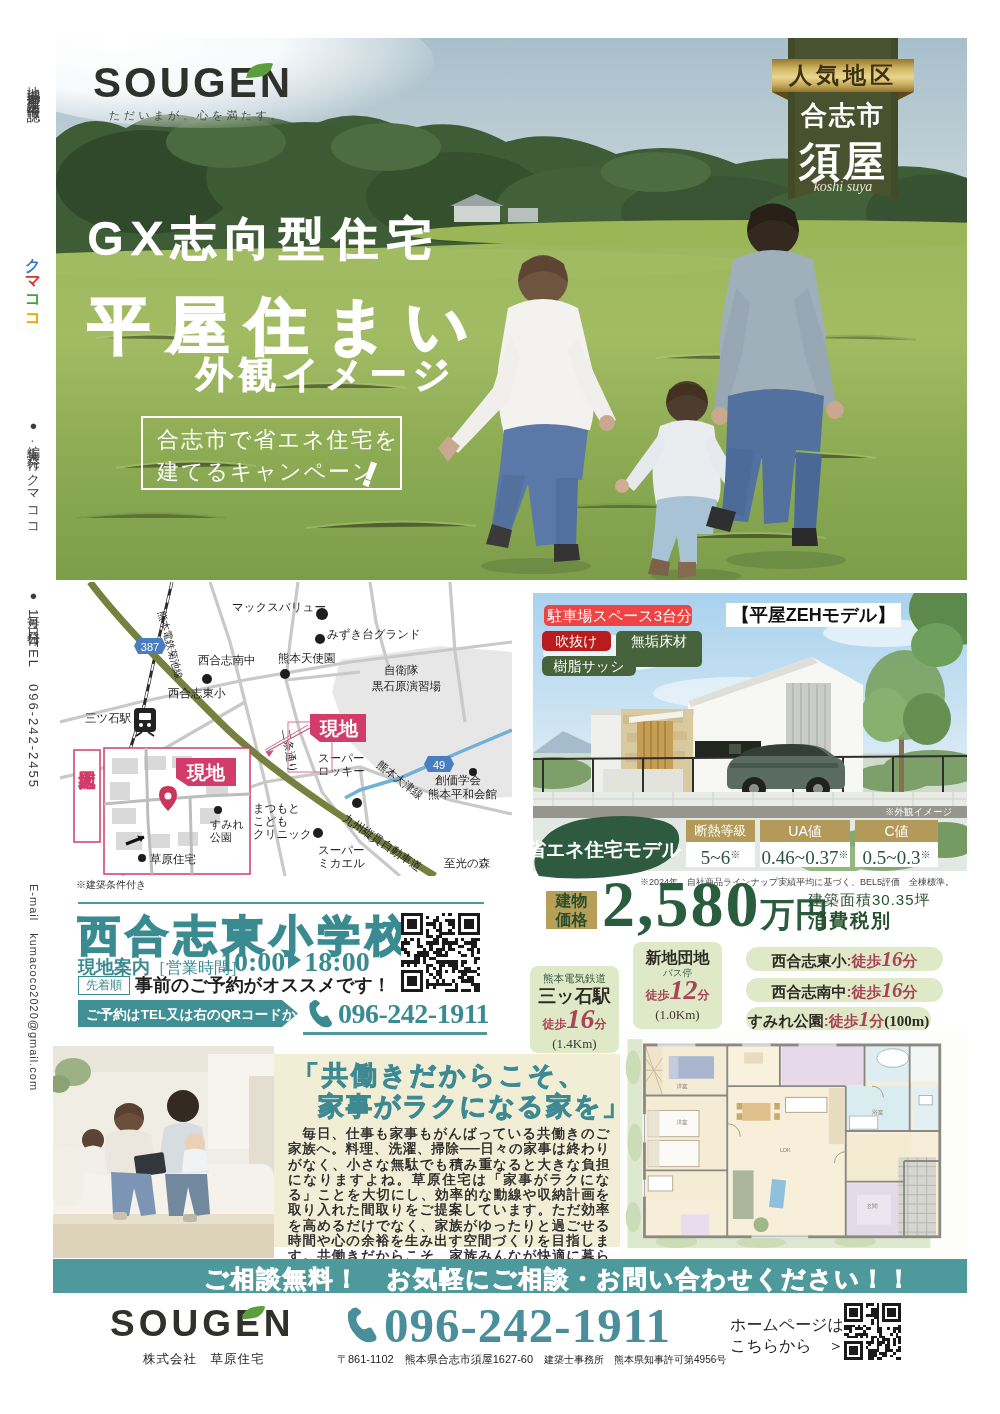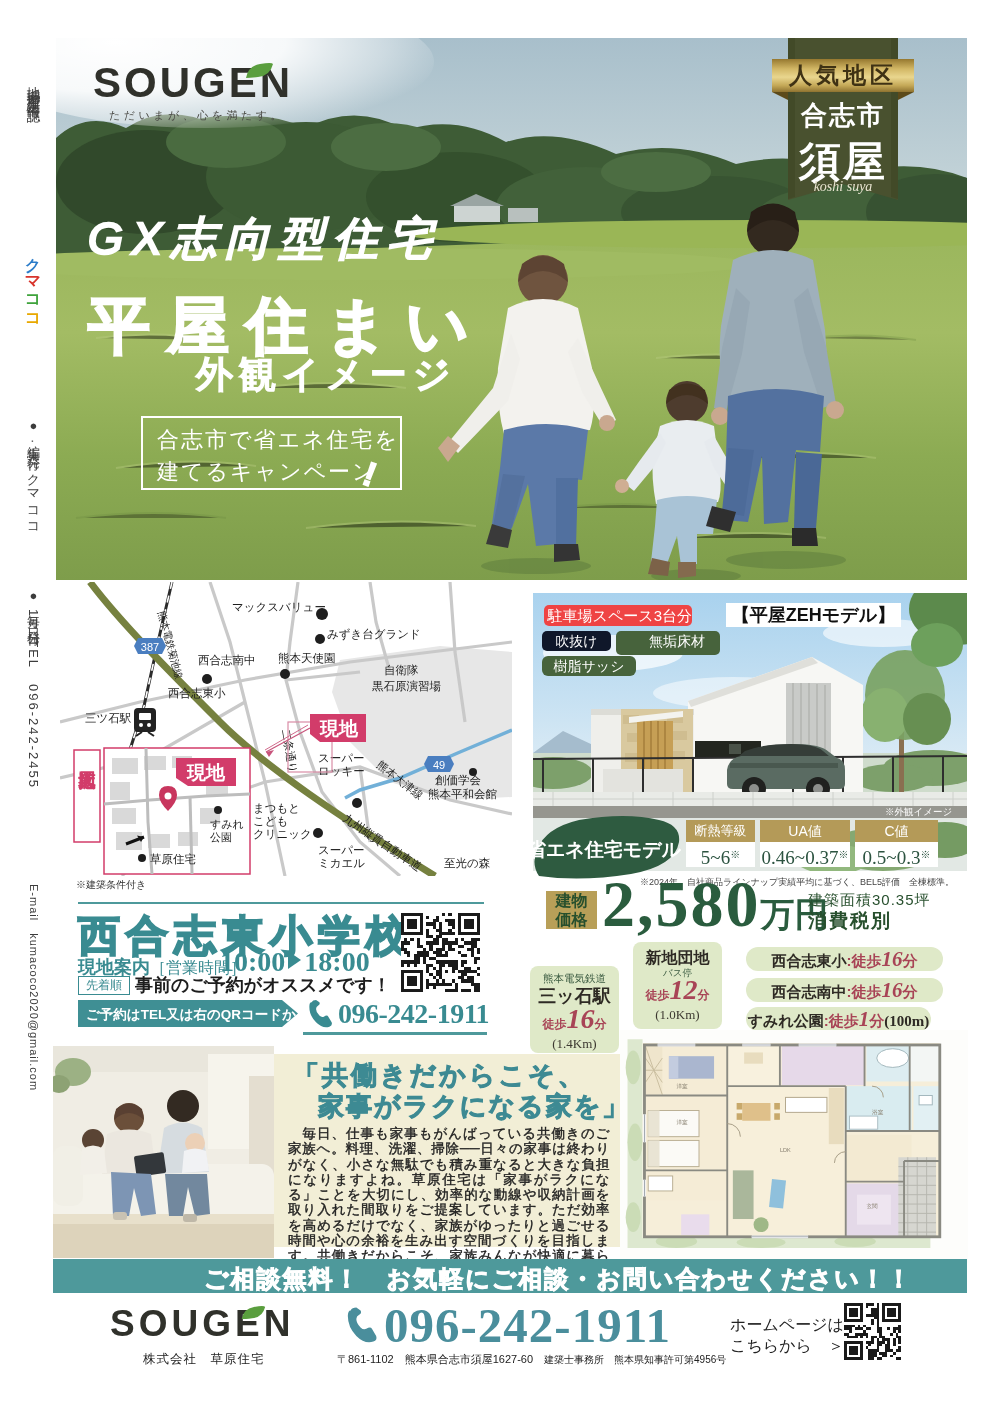--- a/index.html
+++ b/index.html
@@ -159,21 +159,21 @@
         <stop offset="0.8" stop-color="#c5a958"></stop>
         <stop offset="1" stop-color="#8f7330"></stop>
 </linearGradient>
 <polygon points="7,21 149,21 149,54 7,54" fill="url(#gold)"></polygon>
 <text x="78" y="45" font-family="Liberation Sans,sans-serif" font-size="23" font-weight="bold" fill="#3f3214" text-anchor="middle" letter-spacing="4">人気地区</text>
 <text x="78" y="86" font-family="Liberation Sans,sans-serif" font-size="26" font-weight="bold" fill="#ffffff" text-anchor="middle" letter-spacing="2">合志市</text>
 <text x="78" y="138" font-family="Liberation Sans,sans-serif" font-size="42" font-weight="bold" fill="#ffffff" text-anchor="middle" letter-spacing="2">須屋</text>
 <text x="78" y="153" font-family="Liberation Serif,serif" font-size="14" font-style="italic" fill="#e8e4d0" text-anchor="middle">koshi suya</text>
 </svg>
 
-<div class="abs" style="left:88px;top:209px;font-size:45px;color:#fff;letter-spacing:9px;font-weight:500;font-style:italic;-webkit-text-stroke:2.5px #fff;">GX志向型住宅</div>
+<div class="abs" style="left:88px;top:209px;font-size:45px;color:#fff;letter-spacing:9px;font-weight:500;-webkit-text-stroke:2.5px #fff;">GX志向型住宅</div>
 
 <div class="abs" style="left:88px;top:284px;font-size:62px;color:#fff;letter-spacing:17px;font-weight:500;-webkit-text-stroke:4px #fff;">平屋住まい</div>
 
 <div class="abs" style="left:196px;top:350px;font-size:37px;color:#fff;letter-spacing:6px;font-weight:500;-webkit-text-stroke:2px #fff;">外観イメージ</div>
 
 <div class="abs" style="left:141px;top:416px;width:257px;height:70px;border:2px solid #fff;"></div>
 <div class="abs" style="left:157px;top:457px;font-size:22px;color:#fff;letter-spacing:2px;">建てるキャンペーン</div>
 <div class="abs" style="left:157px;top:425px;font-size:22px;color:#fff;letter-spacing:2px;">合志市で省エネ住宅を</div>
 
 <div class="abs" style="left:364px;top:455px;font-size:34px;color:#fff;font-weight:bold;transform:rotate(20deg);-webkit-text-stroke:1.5px #fff;">!</div>
@@ -447,23 +447,23 @@
           <ellipse cx="412" cy="247" rx="34" ry="18" fill="#6a9356"></ellipse>
           <ellipse cx="300" cy="266" rx="38" ry="15" fill="#8ab373"></ellipse>
         </g>
 
 <text x="352" y="222" font-size="9.5" fill="#ffffff" font-family="Liberation Sans,sans-serif">※外観イメージ</text>
 </svg>
 </div>
 
 <div class="abs" style="left:544px;top:605px;width:148px;height:21px;background:#ef4444;border-radius:5px;color:#fff;font-size:15px;line-height:21px;text-align:right;">駐車場スペース3台分</div>
 
-<div class="abs" style="left:542px;top:631px;width:69px;height:20px;background:#0f172a;border-radius:5px;color:#fff;font-size:14px;line-height:20px;text-align:center;">吹抜け</div>
-
-<div class="abs" style="left:616px;top:631px;width:86px;height:24px;background:#47633c;border-radius:5px;color:#fff;font-size:14px;line-height:20px;text-align:center;padding-left:18px;">無垢床材</div>
+<div class="abs" style="left:542px;top:631px;width:69px;height:20px;background:#b91c1c;border-radius:5px;color:#fff;font-size:14px;line-height:20px;text-align:center;">吹抜け</div>
+
+<div class="abs" style="left:616px;top:631px;width:86px;height:36px;background:#47633c;border-radius:5px;color:#fff;font-size:14px;line-height:20px;text-align:center;">無垢床材</div>
 
 <div class="abs" style="left:542px;top:656px;width:94px;height:20px;background:#47633c;border-radius:6px;color:#fff;font-size:14px;line-height:20px;text-align:center;">樹脂サッシ</div>
 
 <div class="abs" style="left:726px;top:603px;width:175px;height:24px;background:#fff;color:#111;font-size:18px;font-weight:bold;line-height:24px;text-align:center;">【平屋ZEHモデル】</div>
 
 <svg class="abs" style="left:531px;top:816px;" width="150" height="64" viewBox="0 0 150 64">
 <path d="M8 60 Q0 48 6 34 Q14 12 48 4 Q95 -4 128 4 Q150 9 148 26 Q144 50 100 58 Q50 66 8 60 Z" fill="#2e5b40"></path>
 <text x="73" y="40" font-size="19" font-weight="bold" fill="#fff" text-anchor="middle" font-family="Liberation Sans,sans-serif">省エネ住宅モデル</text>
 </svg>
 

